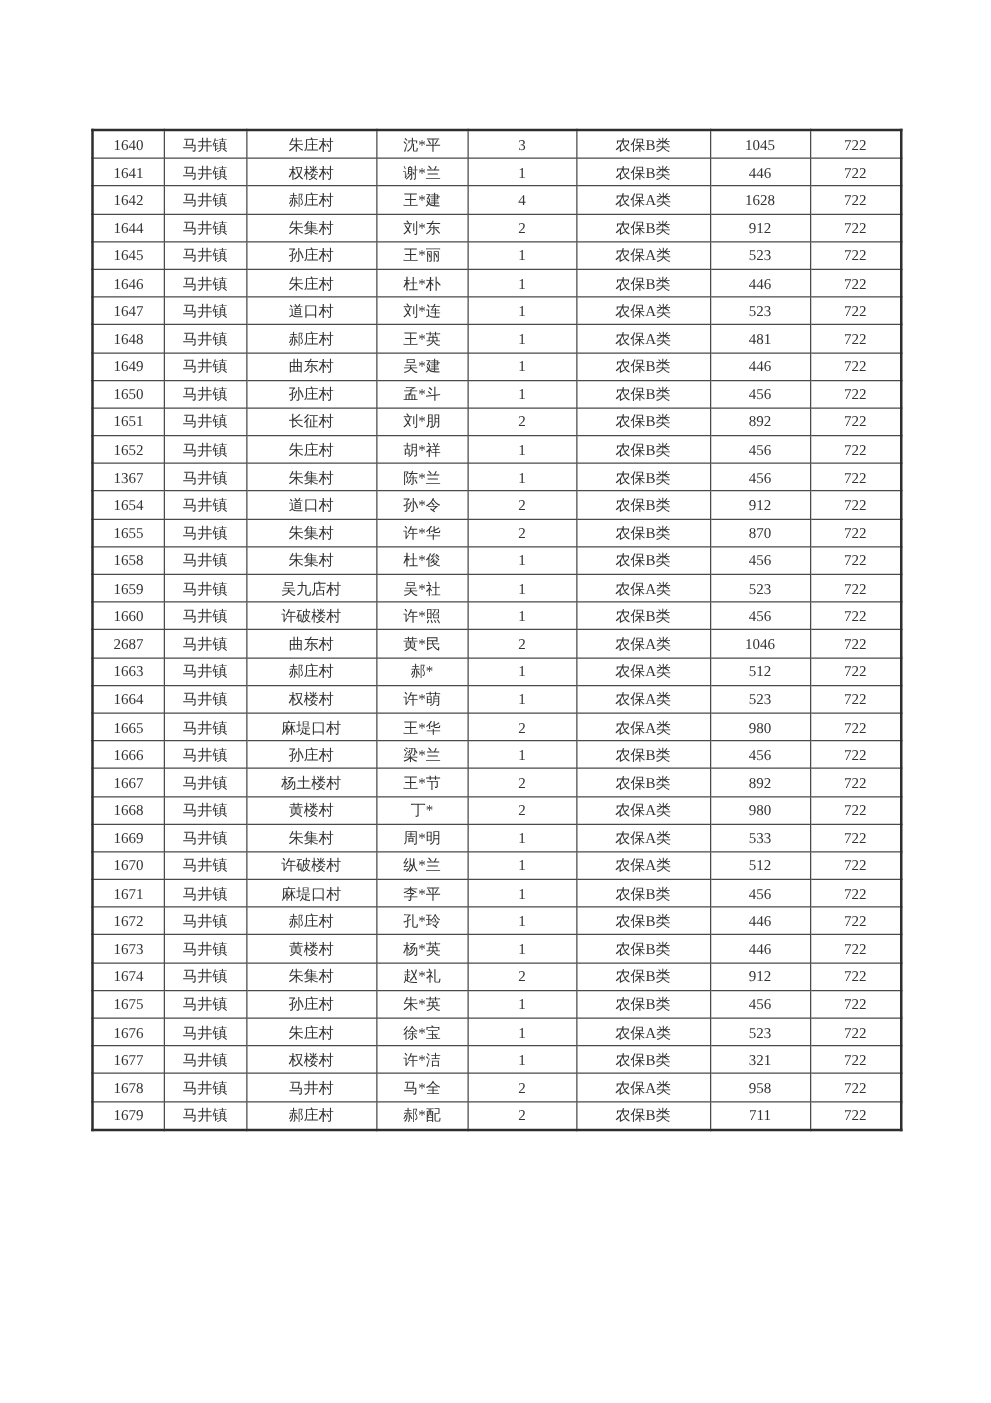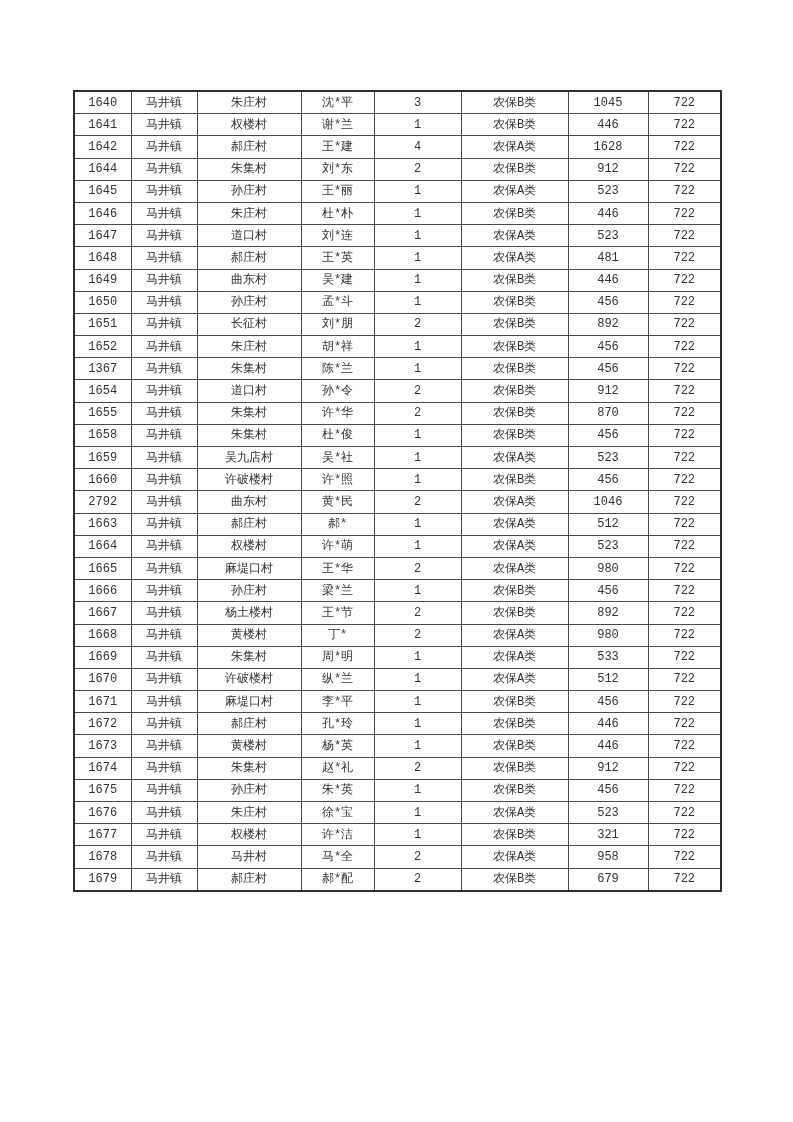--- a/index.html
+++ b/index.html
@@ -11,26 +11,25 @@
     position: relative;
     width: 793px;
     height: 1122px;
     background: #ffffff;
     overflow: hidden;
     font-family: "Liberation Serif", "DejaVu Serif", serif;
   }
   table.grid {
     position: absolute;
     left: 73px;
-    top: 90px;
+    top: 103px;
     width: 647px;
     border-collapse: collapse;
     table-layout: fixed;
     border: 2px solid #2e2e2e;
-    font-family: Liberation Mono, monospace;
   }
   table.grid td {
     border: 1px solid #4a4a4a;
     height: 21.2px;
     padding: 0 2px;
     text-align: center;
     vertical-align: middle;
     font-size: 12px;
     line-height: 1;
     color: #333333;
@@ -236,21 +235,21 @@
           <td>1660</td>
           <td>马井镇</td>
           <td>许破楼村</td>
           <td>许*照</td>
           <td>1</td>
           <td>农保B类</td>
           <td>456</td>
           <td>722</td>
         </tr>
         <tr>
-          <td>2792</td>
+          <td>2687</td>
           <td>马井镇</td>
           <td>曲东村</td>
           <td>黄*民</td>
           <td>2</td>
           <td>农保A类</td>
           <td>1046</td>
           <td>722</td>
         </tr>
         <tr>
           <td>1663</td>
@@ -412,18 +411,18 @@
           <td>958</td>
           <td>722</td>
         </tr>
         <tr>
           <td>1679</td>
           <td>马井镇</td>
           <td>郝庄村</td>
           <td>郝*配</td>
           <td>2</td>
           <td>农保B类</td>
-          <td>679</td>
+          <td>711</td>
           <td>722</td>
         </tr>
       </tbody>
   </table>
 </div>
 
 </body></html>

